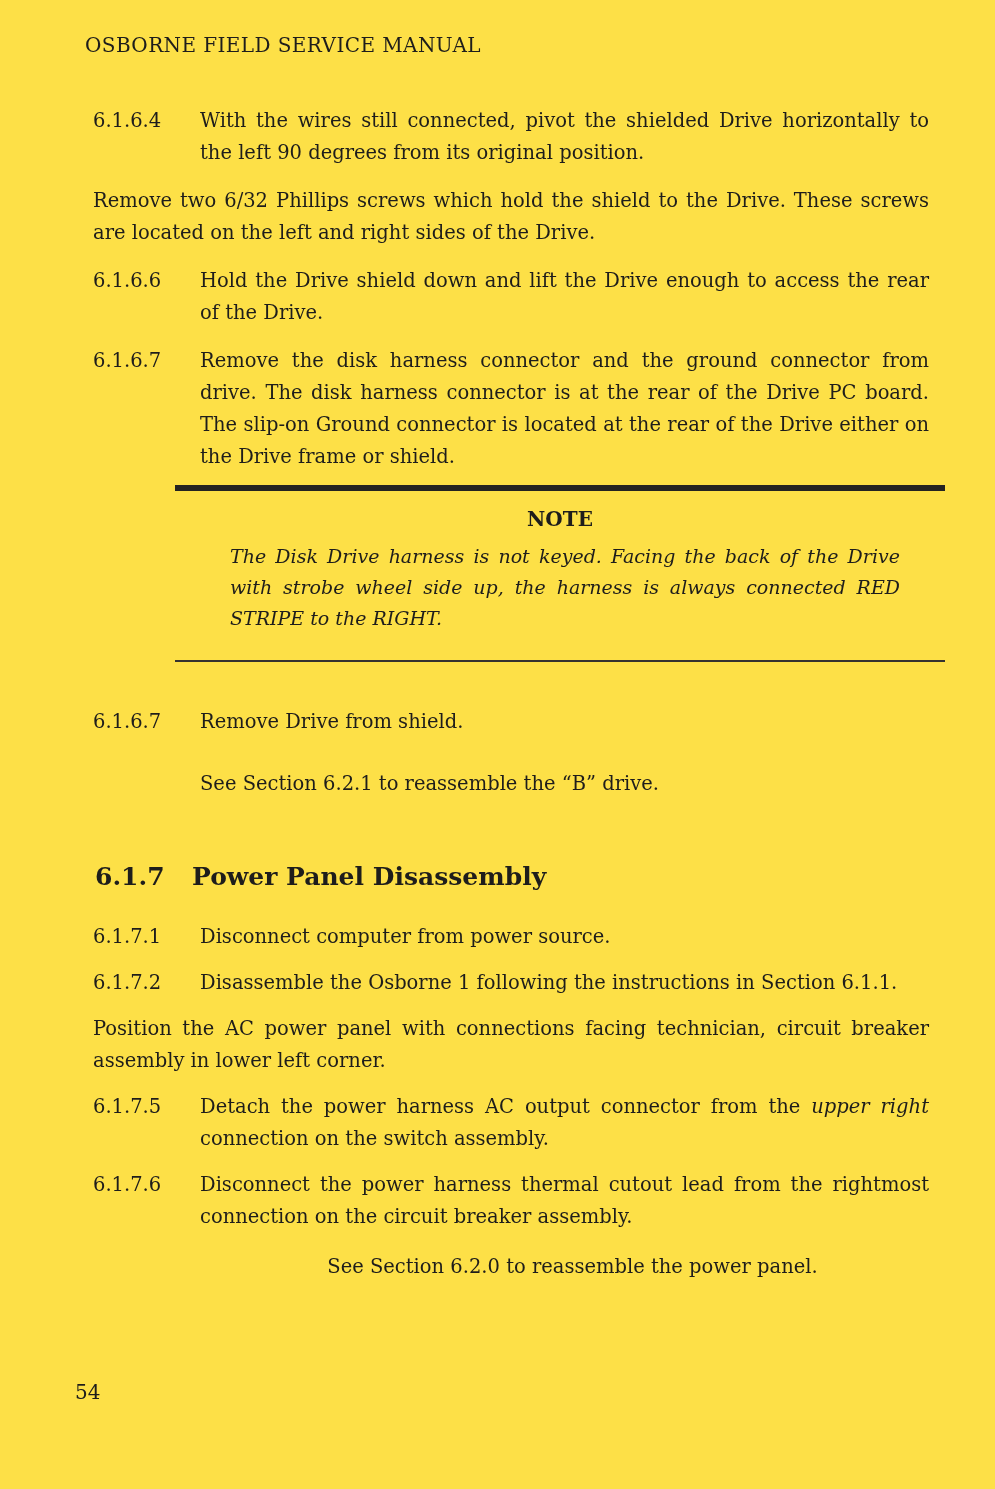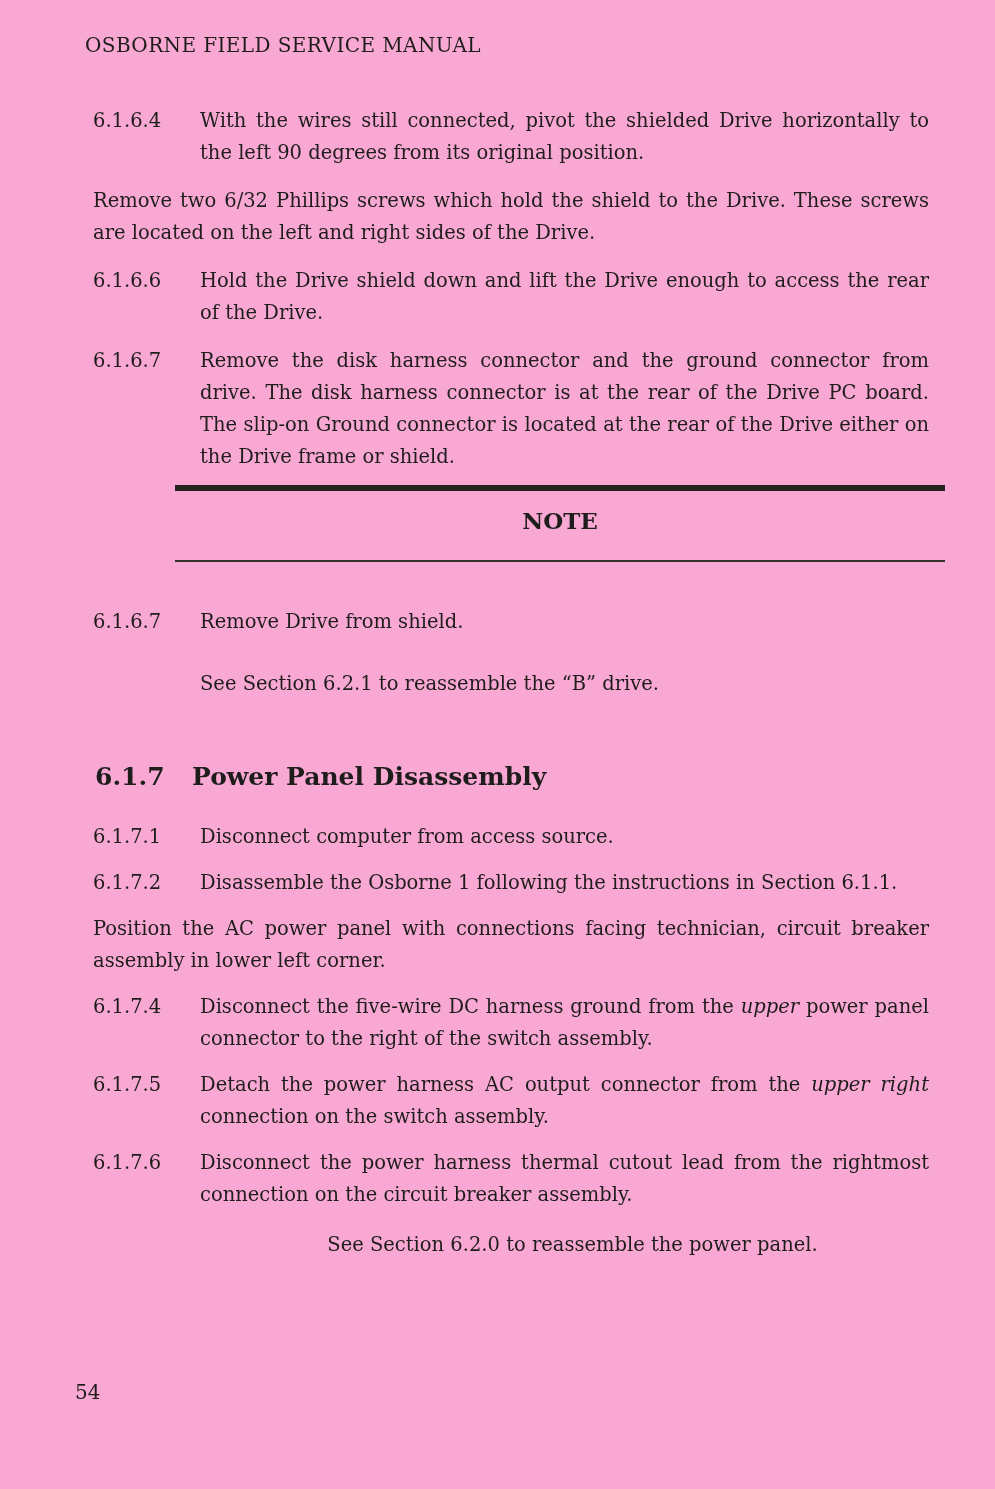--- a/index.html
+++ b/index.html
@@ -1,21 +1,21 @@
 <!DOCTYPE html>
 <html><head>
 <meta charset="utf-8">
 <style>
   html, body { margin: 0; padding: 0; background: #e8e8e6; }
   .page {
     position: relative;
     width: 995px;
     height: 1489px;
     margin: 0 auto;
-    background: #f9a8d4;
+    background: #fde047;
     color: #1e1d1b;
     font-family: "DejaVu Serif", serif;
     overflow: hidden;
     box-sizing: border-box;
     padding-top: 33px;
   }
   .header {
     margin-left: 85px;
     font-size: 20px;
     letter-spacing: 0.4px;
@@ -35,21 +35,21 @@
   .item .text .em { font-style: italic; }
 
   .note {
     margin: -4px 50px 0 175px;
   }
   .rule-thick { height: 6px; background: #242321; }
   .rule-thin  { height: 2px; background: #35332f; }
   .note-title {
     text-align: center;
     font-weight: bold;
-    font-size: 23px;
+    font-size: 20px;
     margin-top: 16px;
   }
   .note-text {
     font-style: italic;
     font-size: 19px;
     line-height: 31px;
     margin: 10px 45px 0 55px;
     text-align: justify;
   }
   .note .rule-thin { margin-top: 26px; }
@@ -101,49 +101,46 @@
     </div>
     <div class="item">
       <span class="num">6.1.6.7</span>
       <span class="text">Remove the disk harness connector and the ground connector from drive. The disk harness connector is at the rear of the Drive PC board. The slip-on Ground connector is located at the rear of the Drive either on the Drive frame or shield.</span>
     </div>
   </section>
 
   <div class="note">
     <div class="rule-thick"></div>
     <div class="note-title">NOTE</div>
+    <div class="note-text">The Disk Drive harness is not keyed. Facing the back of the Drive with strobe wheel side up, the harness is always connected RED STRIPE to the RIGHT.</div>
     <div class="rule-thin"></div>
   </div>
 
   <div class="item remove-step">
     <span class="num">6.1.6.7</span>
     <span class="text">Remove Drive from shield.</span>
   </div>
 
   <div class="see-note">See Section 6.2.1 to reassemble the “B” drive.</div>
 
   <div class="section-heading">
     <span class="h-num">6.1.7</span><span class="h-title">Power Panel Disassembly</span>
   </div>
 
   <section class="power-steps">
     <div class="item">
       <span class="num">6.1.7.1</span>
-      <span class="text"><span>Disconnect computer from access source.</span><span class="em"></span><span></span></span>
+      <span class="text"><span>Disconnect computer from power source.</span><span class="em"></span><span></span></span>
     </div>
     <div class="item">
       <span class="num">6.1.7.2</span>
       <span class="text"><span>Disassemble the Osborne 1 following the instructions in Section 6.1.1.</span><span class="em"></span><span></span></span>
     </div>
     <div class="item">
       <span class="text"><span>Position the AC power panel with connections facing technician, circuit breaker assembly in lower left corner.</span><span class="em"></span><span></span></span>
-    </div>
-    <div class="item">
-      <span class="num">6.1.7.4</span>
-      <span class="text"><span>Disconnect the five-wire DC harness ground from the </span><span class="em">upper</span><span> power panel connector to the right of the switch assembly.</span></span>
     </div>
     <div class="item">
       <span class="num">6.1.7.5</span>
       <span class="text"><span>Detach the power harness AC output connector from the </span><span class="em">upper right</span><span> connection on the switch assembly.</span></span>
     </div>
     <div class="item">
       <span class="num">6.1.7.6</span>
       <span class="text"><span>Disconnect the power harness thermal cutout lead from the rightmost connection on the circuit breaker assembly.</span><span class="em"></span><span></span></span>
     </div>
   </section>

